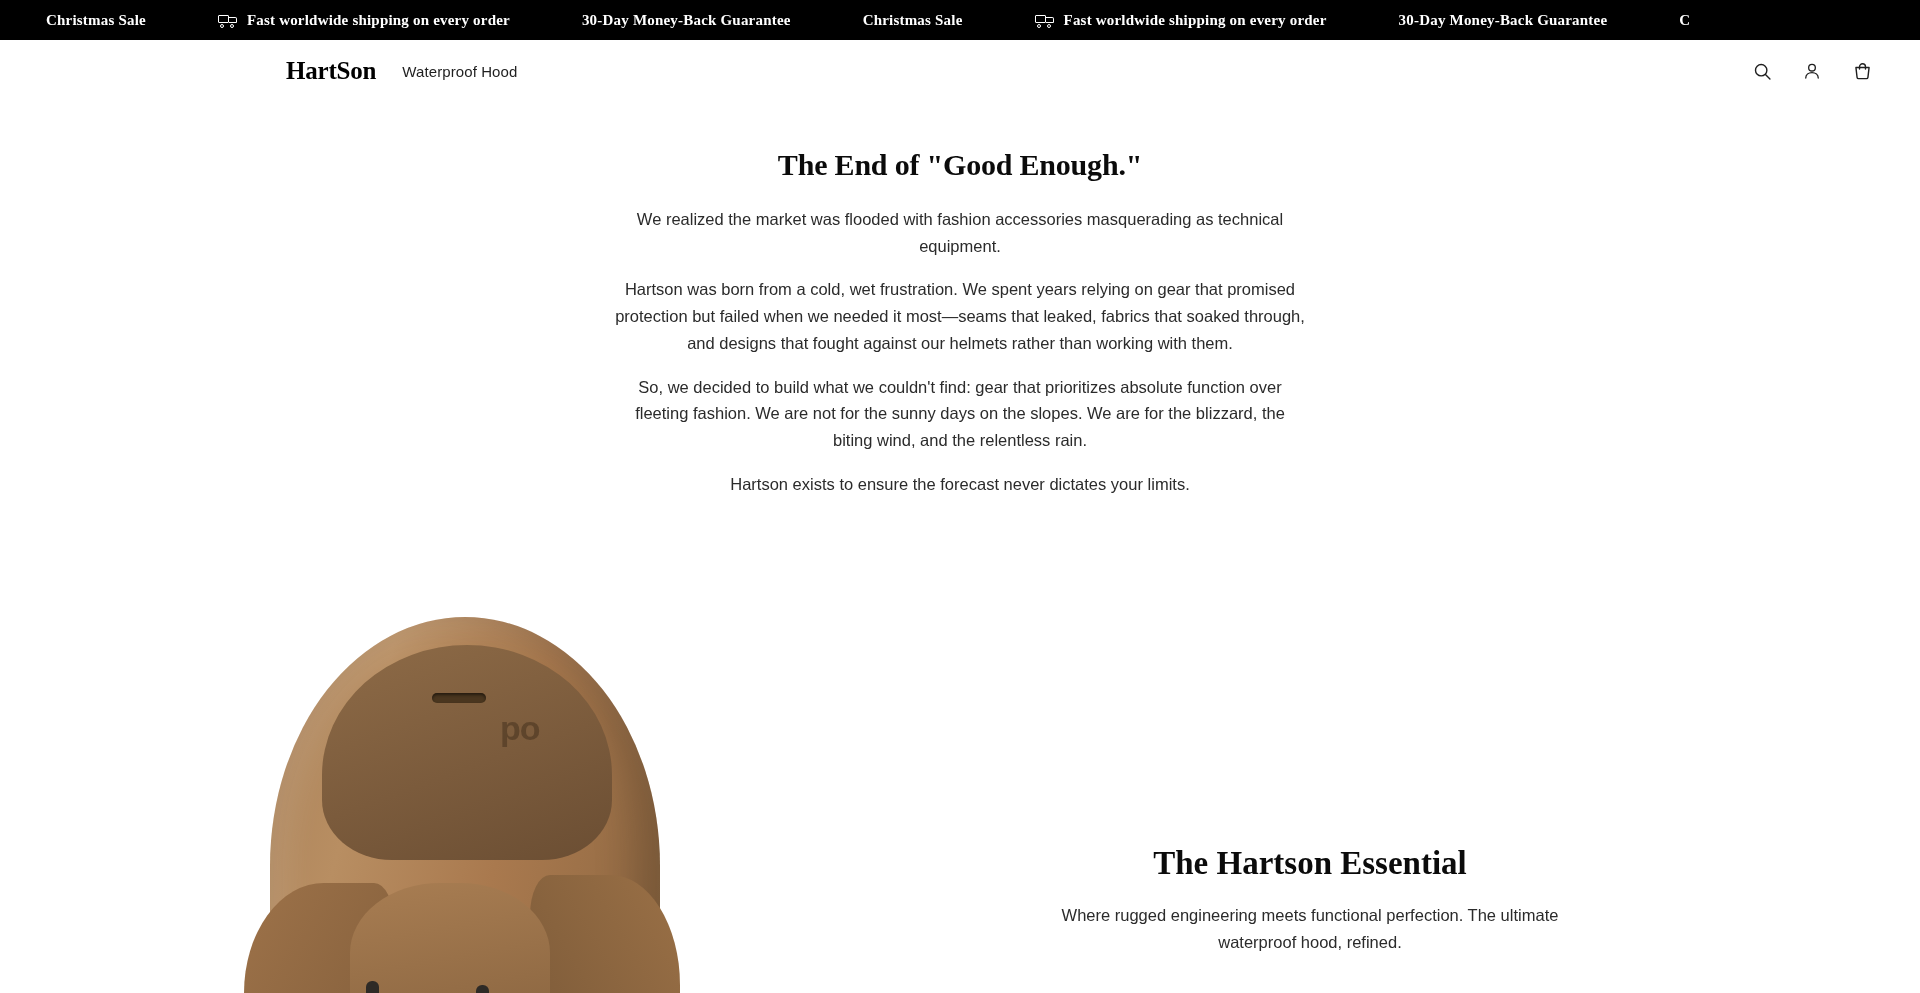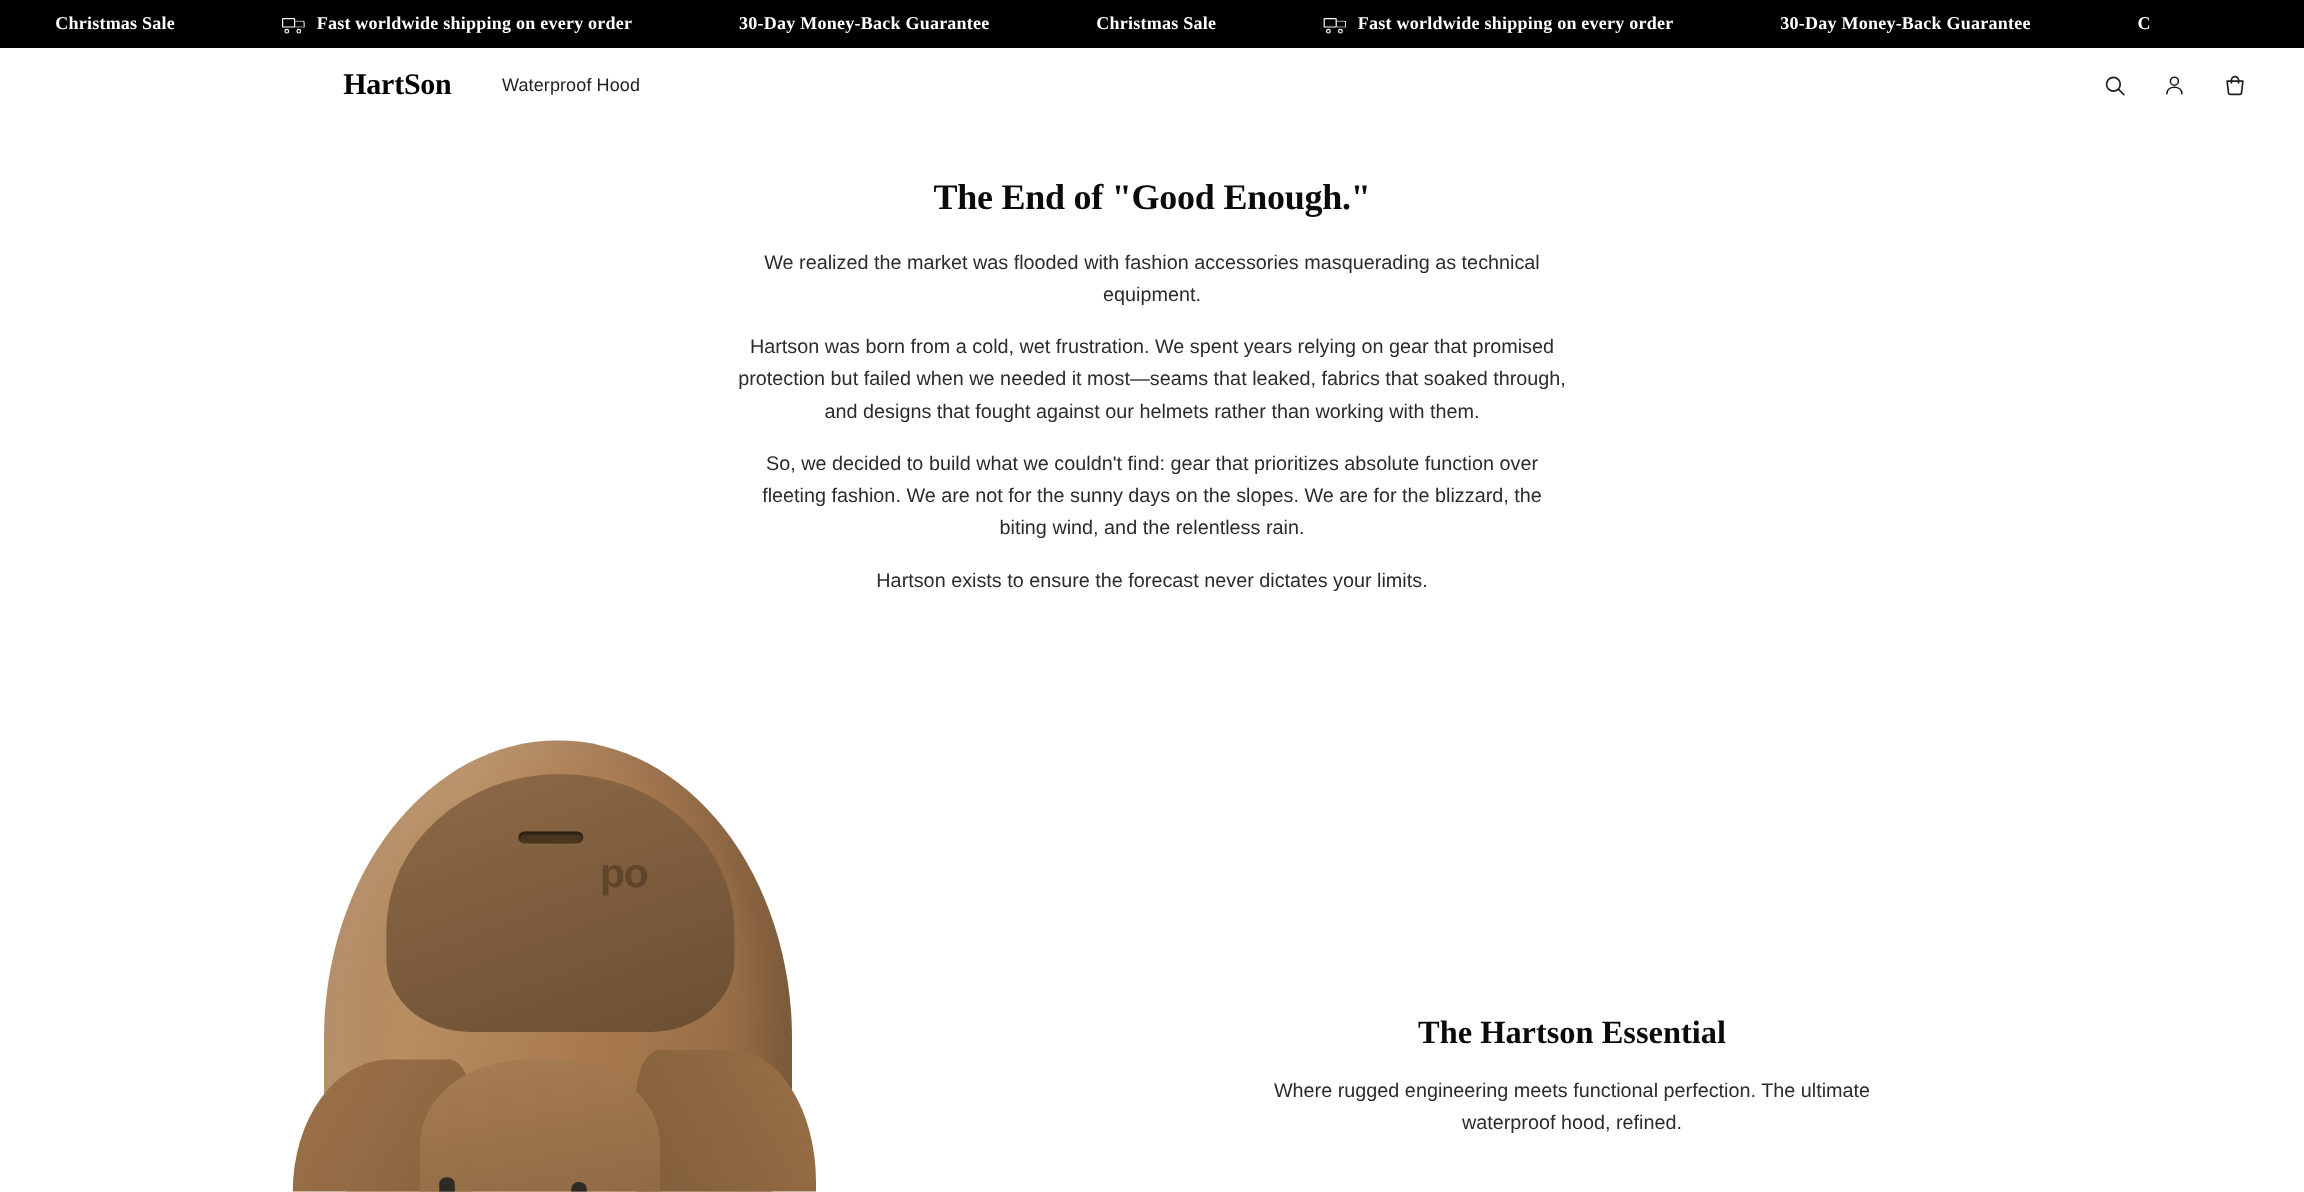--- a/index.html
+++ b/index.html
@@ -19,21 +19,21 @@
     color: #ffffff;
     display: flex;
     align-items: center;
     overflow: hidden;
     white-space: nowrap;
     position: relative;
   }
   .announce-track {
     display: flex;
     align-items: flex-start;
-    gap: 17px;
+    gap: 0;
     width: 100%;
   }
   .announce-item {
     font-family: "Liberation Serif", serif;
     font-size: 15px;
     font-weight: 700;
     letter-spacing: 0.2px;
     display: flex;
     align-items: center;
     gap: 9px;
@@ -69,21 +69,21 @@
     font-family: "Liberation Serif", serif;
     font-size: 25px;
     font-weight: 700;
     letter-spacing: -0.2px;
     color: #000000;
     text-decoration: none;
   }
   .nav-links {
     display: flex;
     align-items: center;
-    margin-left: 42px;
+    margin-left: 26px;
   }
   .nav-link {
     font-size: 15px;
     color: #1f1f1f;
     text-decoration: none;
     letter-spacing: 0.1px;
   }
   .header-actions {
     margin-left: auto;
     display: flex;
@@ -241,21 +241,21 @@
   .cinch-r { left: 276px; top: 402px; }
 
   .feature-text {
     width: 560px;
     margin-left: 70px;
     padding-top: 262px;
     text-align: center;
   }
   .feature-text h2 {
     font-family: "Liberation Serif", serif;
-    font-size: 27px;
+    font-size: 33px;
     font-weight: 700;
     color: #0b0b0b;
     margin-bottom: 20px;
   }
   .feature-text p {
     font-size: 16.5px;
     line-height: 1.6;
     color: #2b2b2b;
     width: 540px;
     margin: 16px auto;

